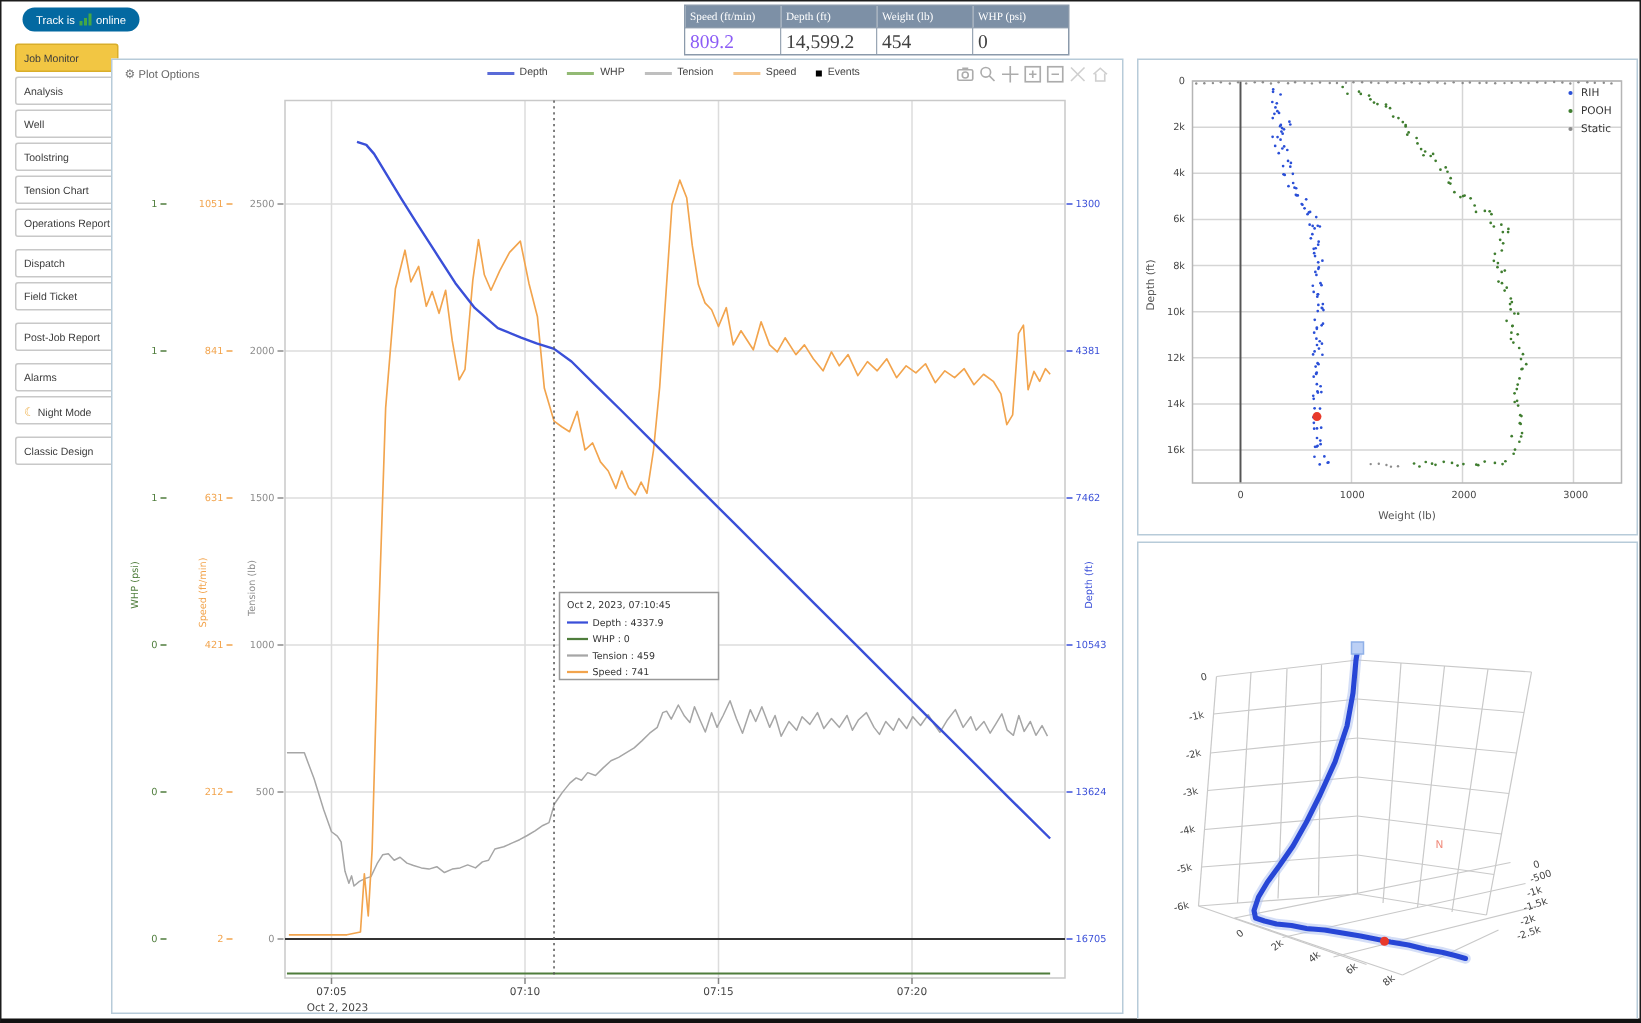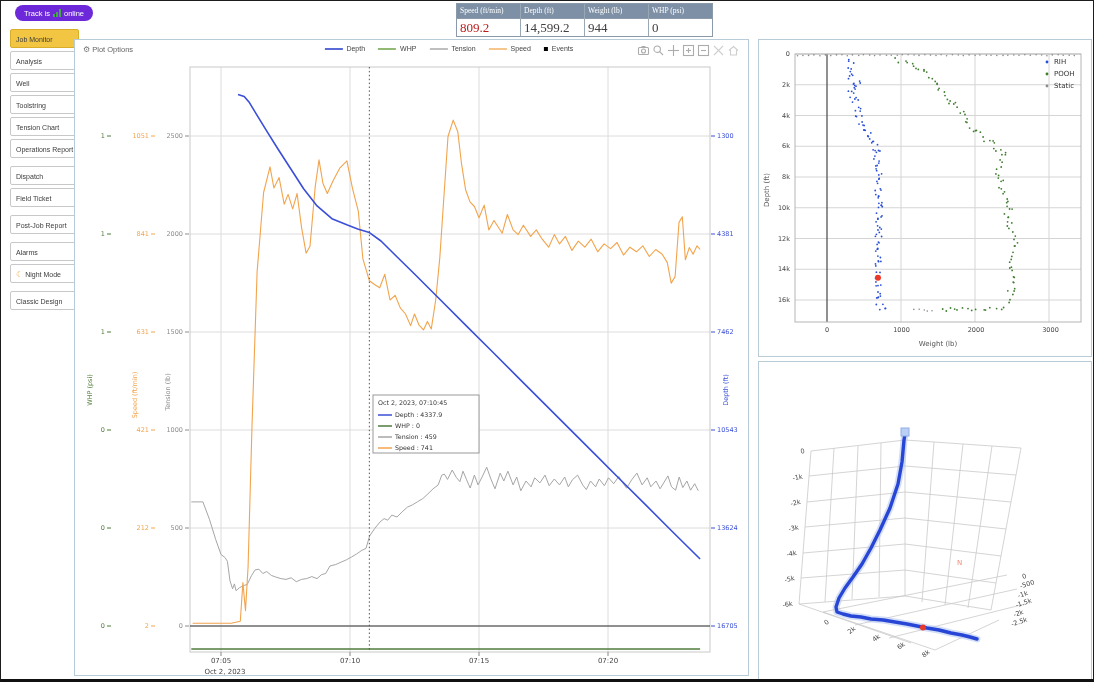--- a/index.html
+++ b/index.html
@@ -1,34 +1,34 @@
 <!DOCTYPE html>
 <html><head>
 <meta charset="utf-8">
 <style>
   html,body{margin:0;padding:0;background:#e8e8e8;}
   #app{position:relative;width:1094px;height:682px;background:#fff;border:1px solid #1c1c1c;
        border-bottom:3px solid #111;box-sizing:border-box;overflow:hidden;
        font-family:"Liberation Sans","DejaVu Sans",sans-serif;}
   svg{font-family:"DejaVu Sans","Liberation Sans",sans-serif;}
   
-  .track-btn{position:absolute;left:14px;top:4px;height:16px;background:#6d28d9;border-radius:8px;
+  .track-btn{position:absolute;left:14px;top:4px;height:16px;background:#0369a1;border-radius:8px;
              color:#fff;font-size:7.5px;display:flex;align-items:center;gap:3px;padding:0 9px;}
   .sig{display:inline-flex;align-items:flex-end;gap:1px;height:8px;}
   .sig i{display:block;width:2px;background:#45a845;}
   .sig i:nth-child(1){height:3px}.sig i:nth-child(2){height:5px}.sig i:nth-child(3){height:8px}
   
   .stats{position:absolute;left:455px;top:2px;display:flex;border:1px solid #8b9aab;
          font-family:"Liberation Serif","DejaVu Serif",serif;}
   .stats .col{width:63px;border-right:1px solid #9aa7b5;}
   .stats .col:last-child{border-right:none;}
   .stats .hd{background:#7d90a6;color:#fff;font-size:7.5px;padding:2px 3px;height:10px;line-height:10px;
              border-bottom:1px solid #8b9aab;white-space:nowrap;}
   .stats .val{background:#fff;color:#404040;font-size:13px;padding:1px 3px;height:15px;line-height:15px;}
-  .stats .val.green{color:#b91c1c;}
+  .stats .val.green{color:#8b5cf6;}
   
   .sidebar{position:absolute;left:9px;top:28px;width:69px;}
   .sgroup{margin-bottom:8px;}
   .sitem{height:19px;line-height:19px;font-size:7px;color:#3c3c3c;background:#fff;
          border:1px solid #c8c8c8;border-radius:2px;margin-bottom:3px;padding-left:5px;
          white-space:nowrap;overflow:hidden;cursor:pointer;box-sizing:border-box;}
   .sitem.active{background:#f2c643;border-color:#d9ae2a;}
   .moon{color:#eca93c;font-size:8px;margin-right:2px;}
   
   .panel{position:absolute;background:#fff;border:1px solid #b7cbd9;box-sizing:border-box;}
@@ -65,21 +65,21 @@
       <div class="col">
         <div class="hd">Speed (ft/min)</div>
         <div class="val green">809.2</div>
       </div>
       <div class="col">
         <div class="hd">Depth (ft)</div>
         <div class="val">14,599.2</div>
       </div>
       <div class="col">
         <div class="hd">Weight (lb)</div>
-        <div class="val">944</div>
+        <div class="val">454</div>
       </div>
       <div class="col">
         <div class="hd">WHP (psi)</div>
         <div class="val">0</div>
       </div>
     </div>
 
   <div class="sidebar">
       <div class="sgroup">
         <div class="sitem active"><span>Job Monitor</span></div>

